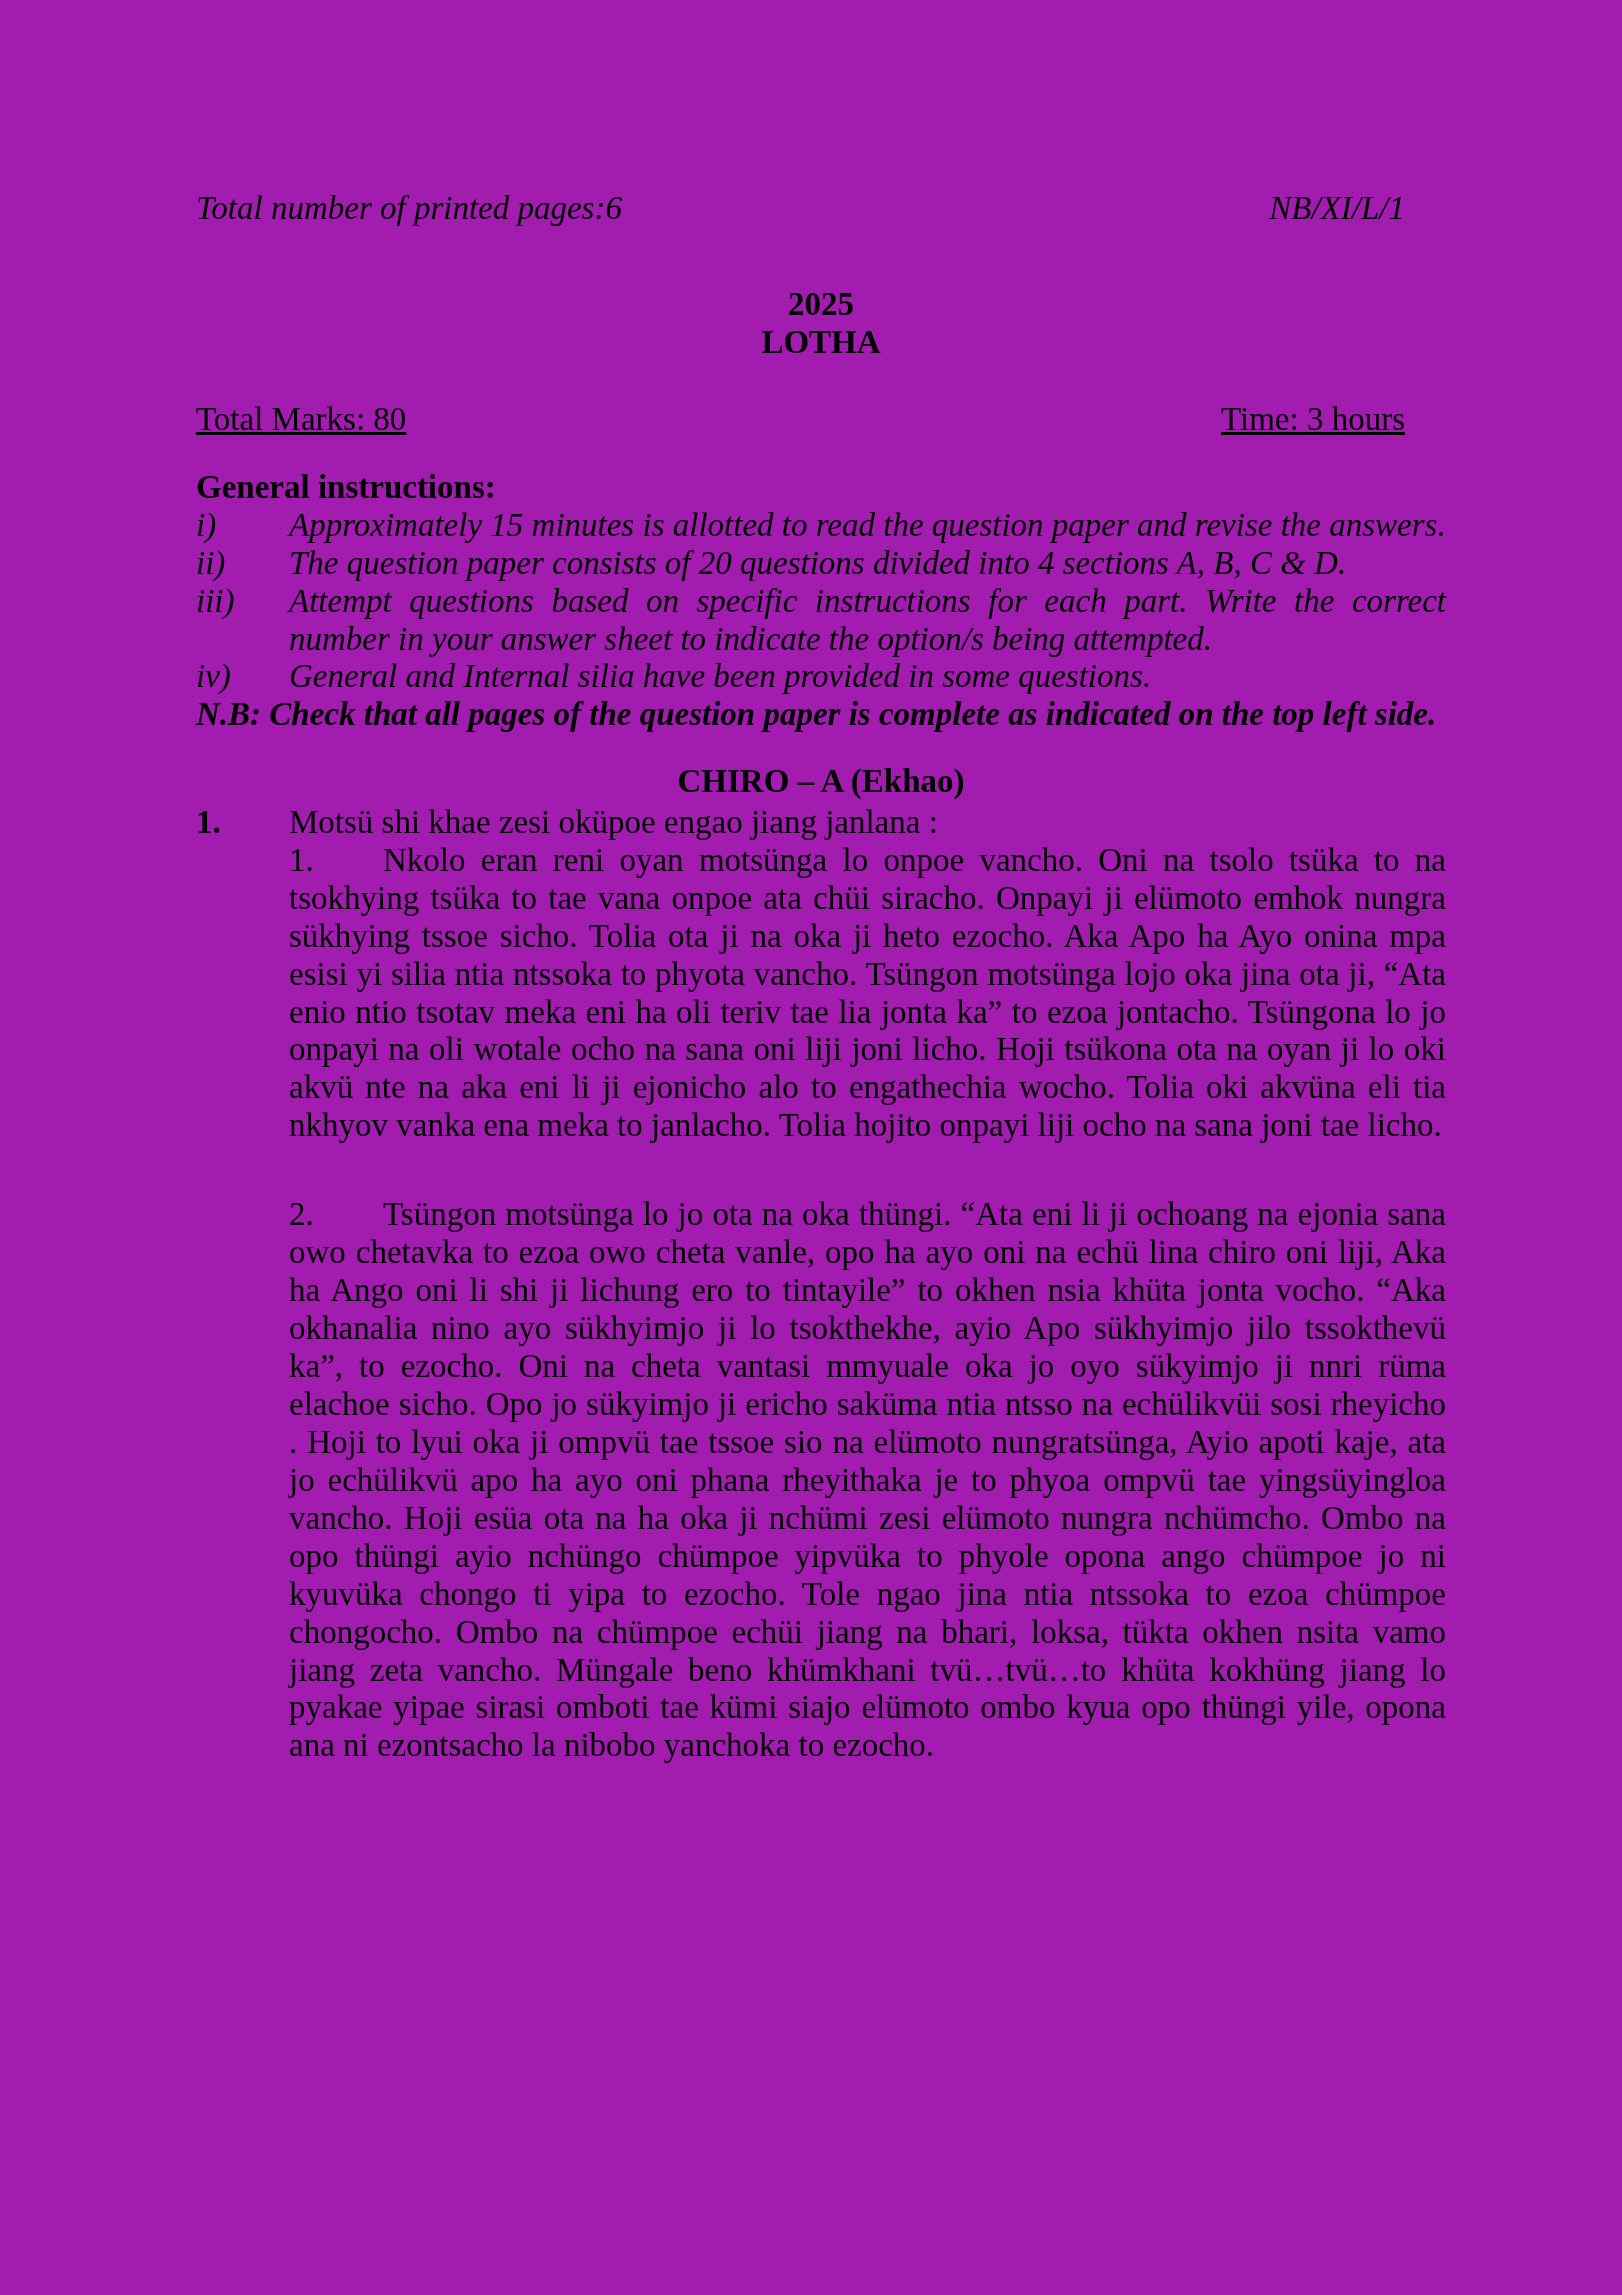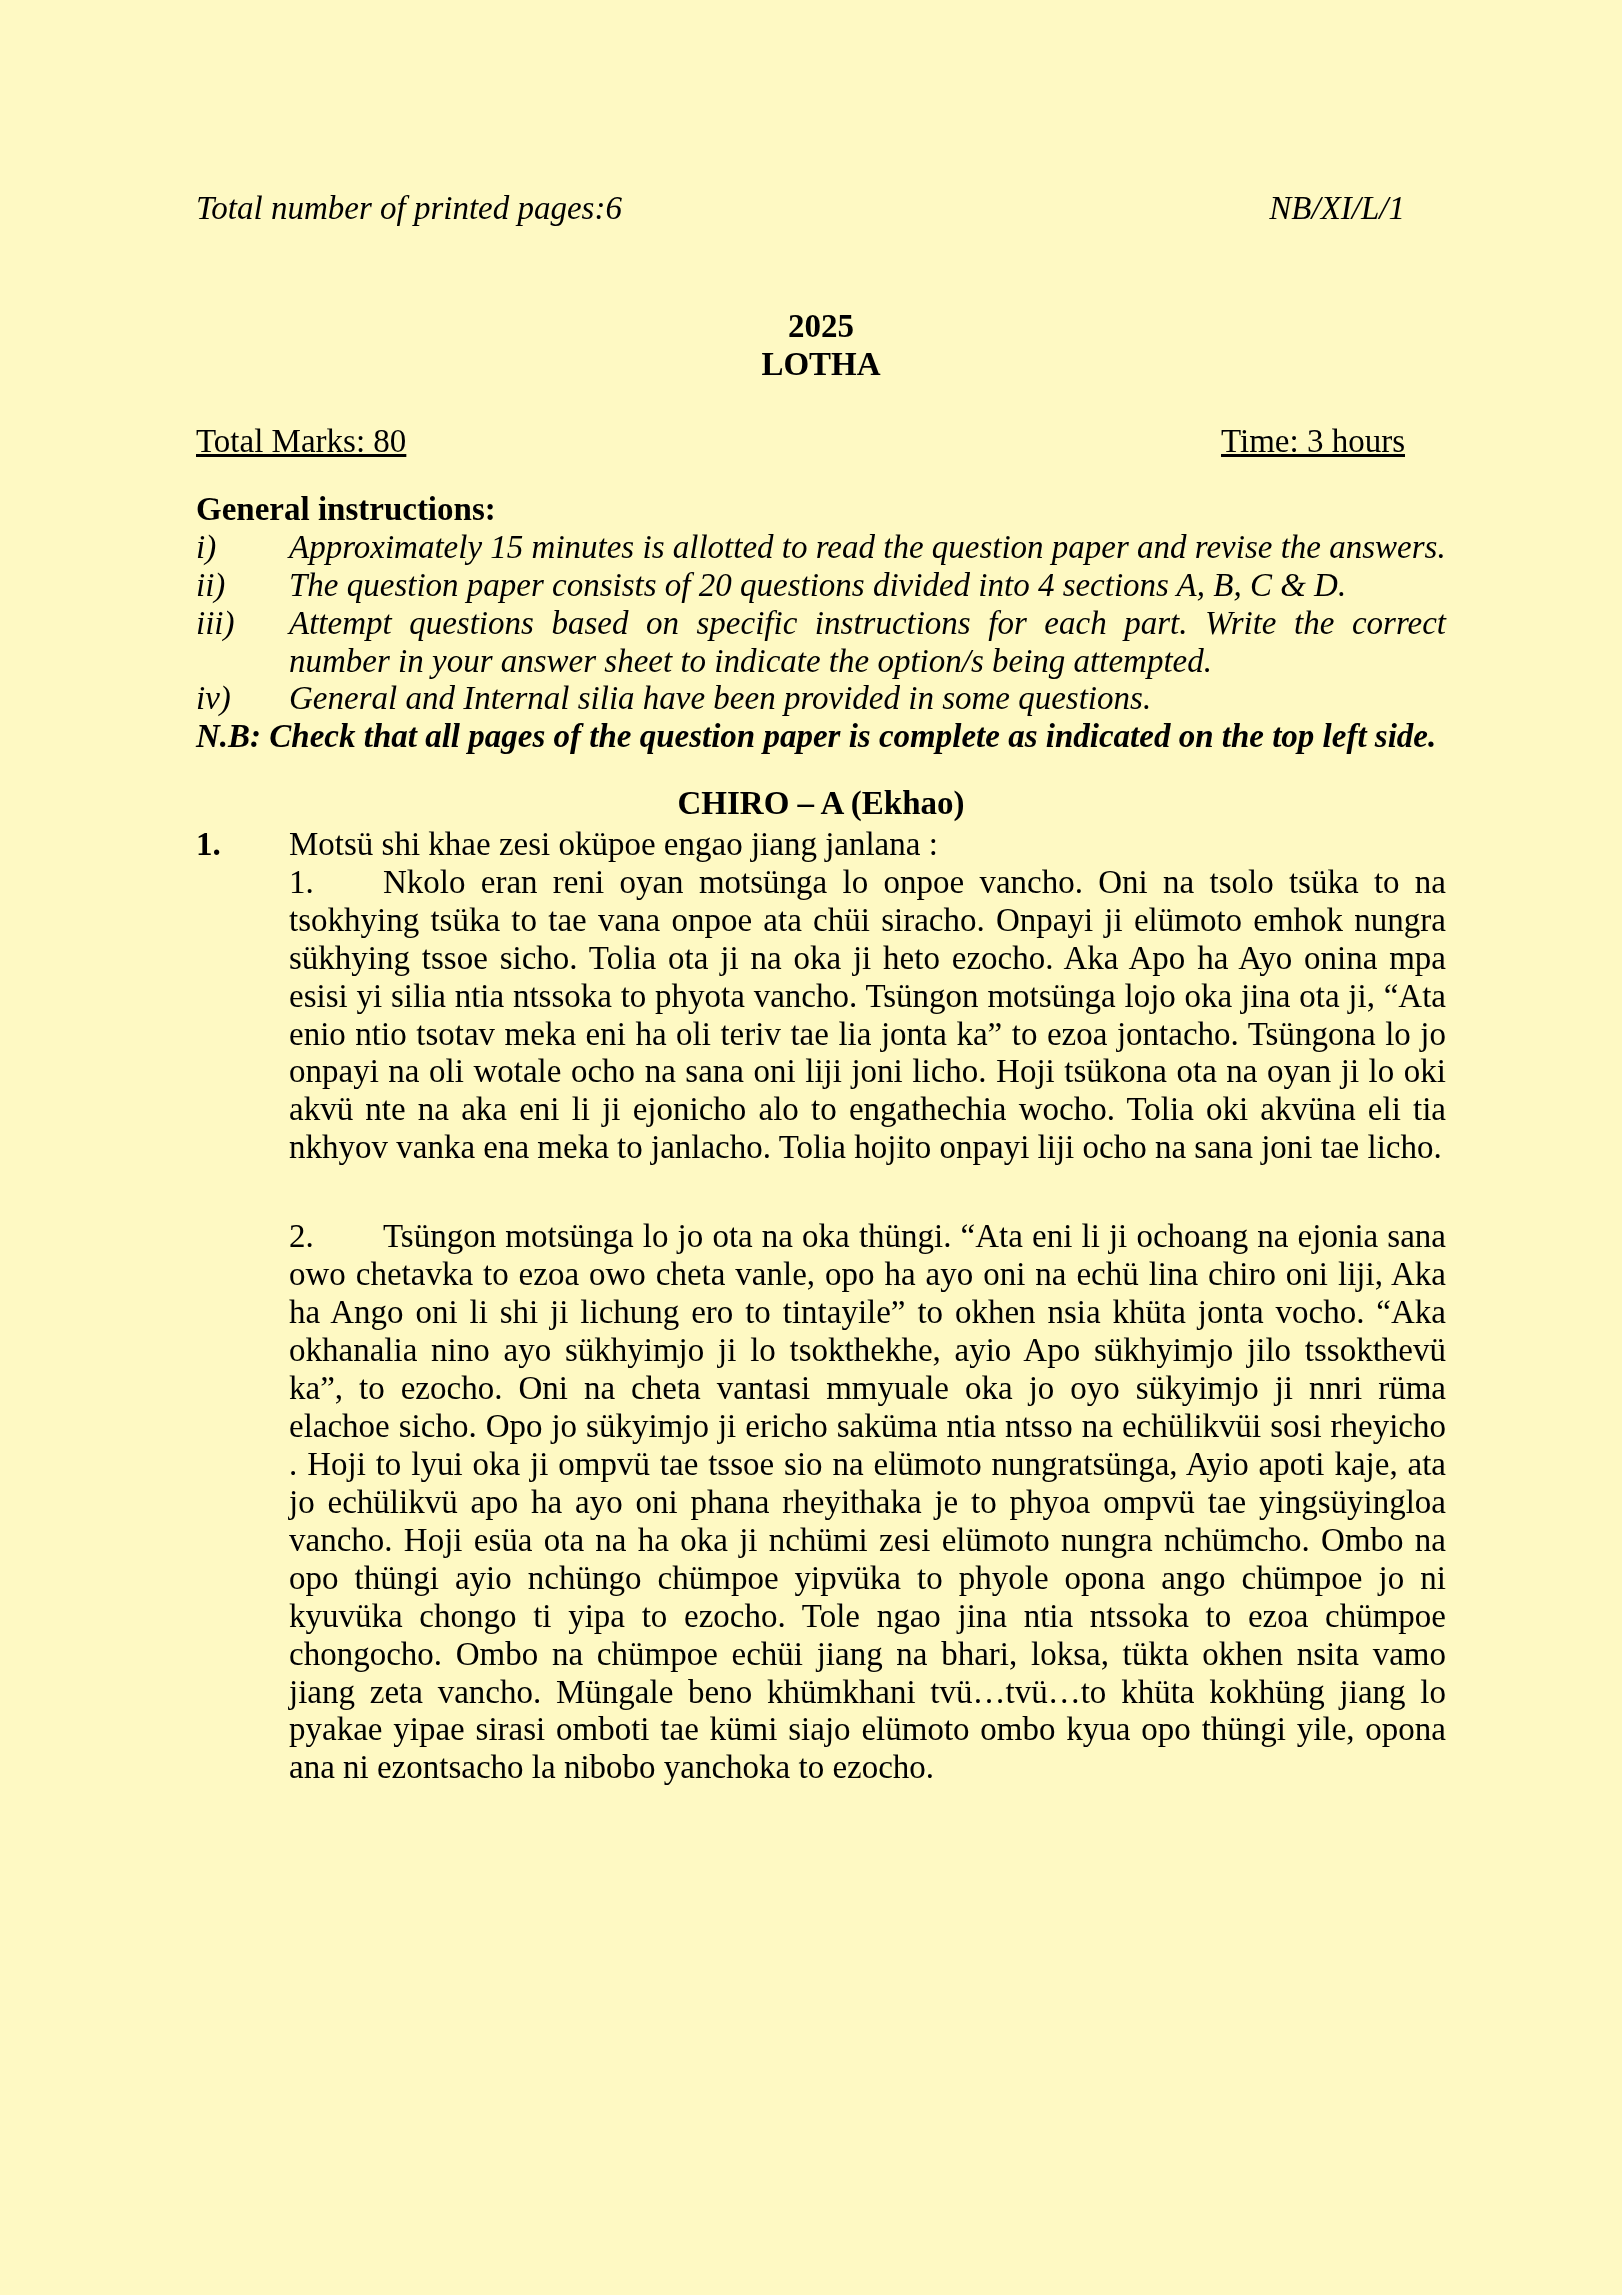--- a/index.html
+++ b/index.html
@@ -11,32 +11,32 @@
     font-family: "Liberation Serif", "DejaVu Serif", serif;
     font-size: 33px;
     line-height: 1.15;
     position: relative;
     overflow: hidden;
   }
   .page {
     width: 100%;
     height: 100%;
     padding: 190px 176px 0 196px;
-    background: #fef9c3;
+    background: #a21caf;
   }
   .row {
     display: flex;
     justify-content: space-between;
     align-items: baseline;
   }
   .pad-r { padding-right: 41px; }
   .italic { font-style: italic; }
   .bold { font-weight: bold; }
   .center { text-align: center; }
-  .title-block { margin-top: 80px; }
+  .title-block { margin-top: 58px; }
   .marks-row { margin-top: 39px; text-decoration: underline; }
   .instructions { margin-top: 30px; }
   .inst-item {
     display: flex;
     font-style: italic;
   }
   .inst-label { flex: 0 0 93px; }
   .inst-text { flex: 1; text-align: justify; }
   .nb-note { font-weight: bold; font-style: italic; }
   .section-heading { margin-top: 29px; }

